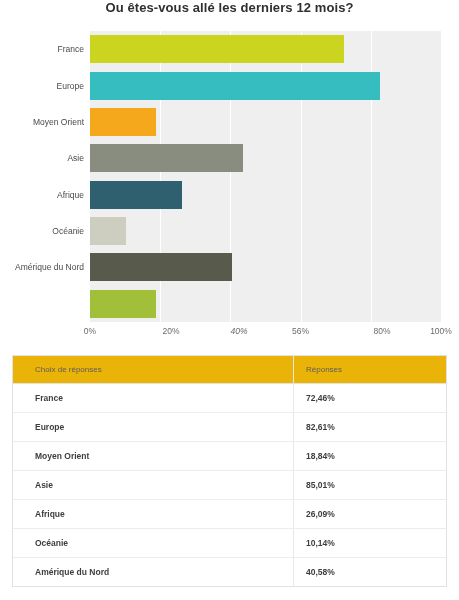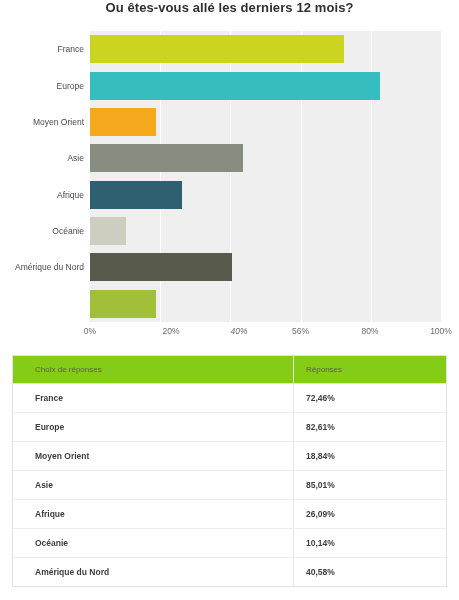--- a/index.html
+++ b/index.html
@@ -110,21 +110,21 @@
     border: 1px solid #e2e2e2;
     box-sizing: border-box;
     background: #ffffff;
   }
   table.answers {
     width: 100%;
     border-collapse: collapse;
     table-layout: fixed;
   }
   table.answers th {
-    background: #84cc16;
+    background: #eab308;
     font-size: 8px;
     font-weight: normal;
     color: #5d5d5d;
     text-align: left;
     padding: 9px 0 9px 22px;
     border-bottom: 1px solid #e2e2e2;
   }
   table.answers th.col-responses,
   table.answers td.col-responses {
     width: 140px;
@@ -195,21 +195,21 @@
             <div class="bar" title="Amérique Latine 18,84%" style="width: 66.1284px; background: rgb(162, 191, 58);"></div>
           </div>
         </div>
     </div>
 
     <div class="x-axis">
         <div class="x-tick" style="left: 0px;">0%</div>
         <div class="x-tick" style="left: 81px;">20%</div>
         <div class="x-tick" style="left: 149px; font-style: italic;">40%</div>
         <div class="x-tick" style="left: 210.6px;">56%</div>
-        <div class="x-tick" style="left: 280px;">80%</div>
+        <div class="x-tick" style="left: 292px;">80%</div>
         <div class="x-tick" style="left: 351px; text-align: right;">100%</div>
       </div>
 
   </div>
 
   <div class="table-wrap">
     <table class="answers">
       <thead>
         <tr>
           <th class="col-choice">Choix de réponses</th>

